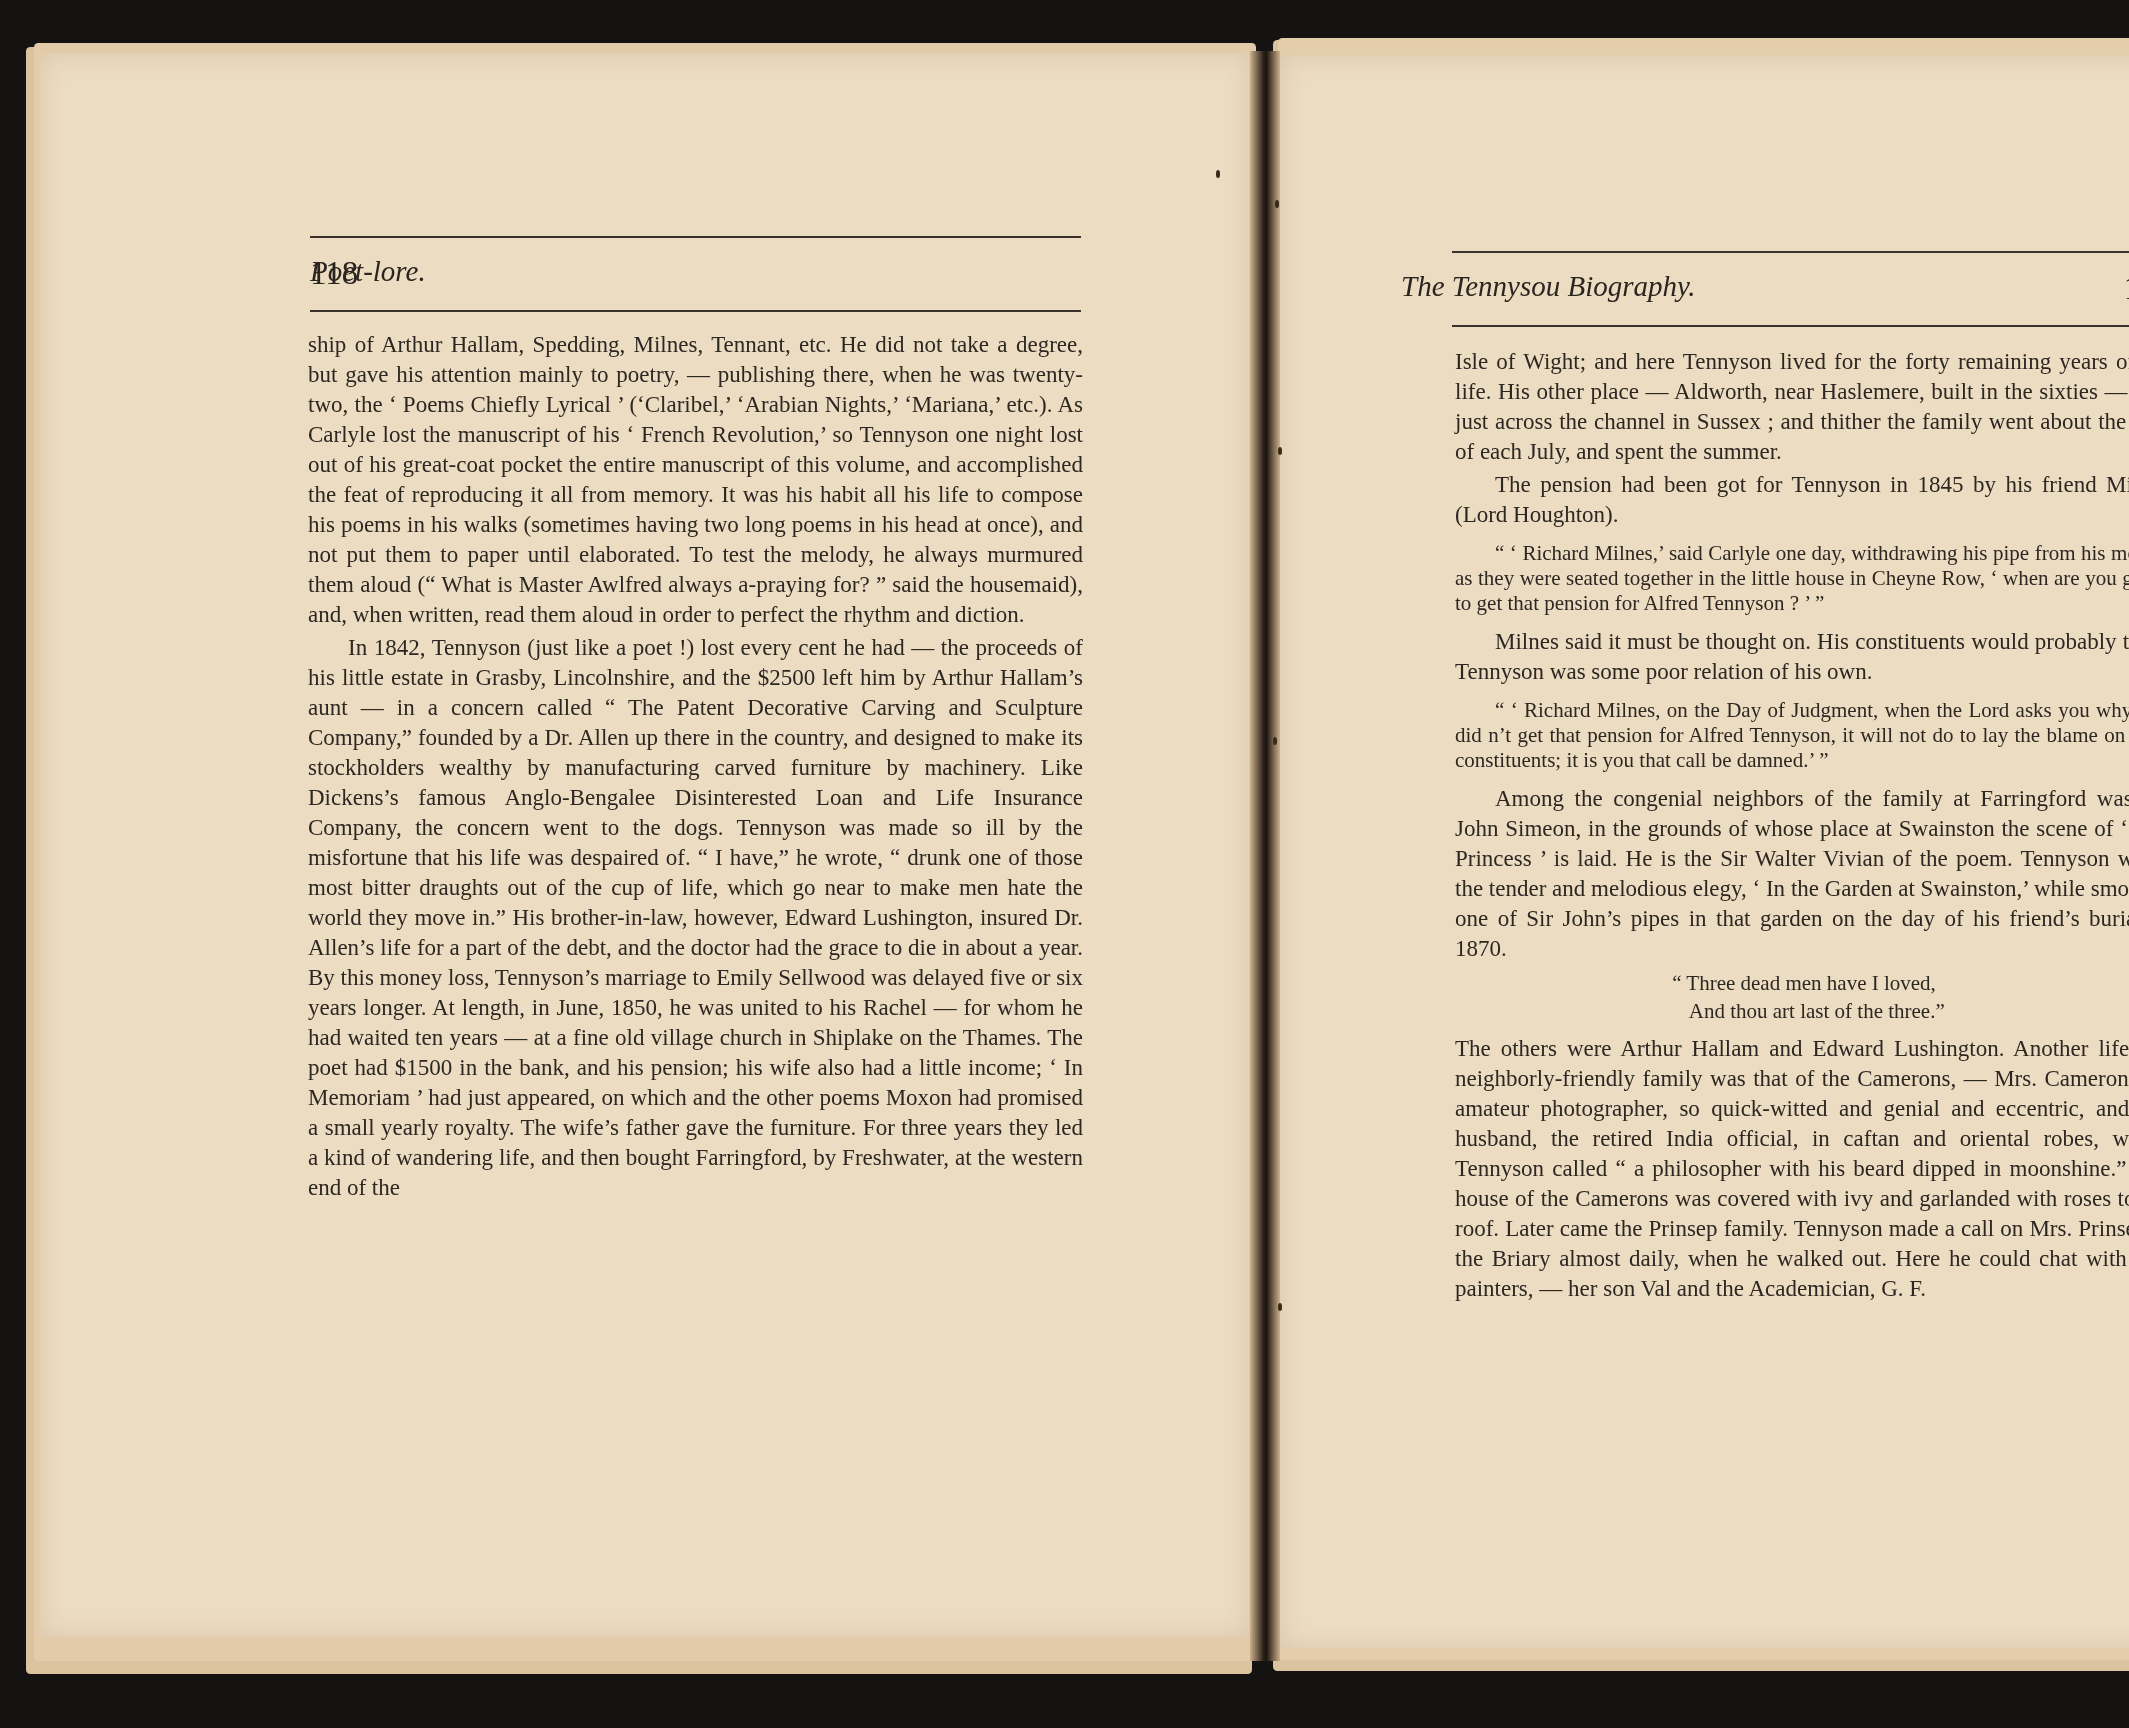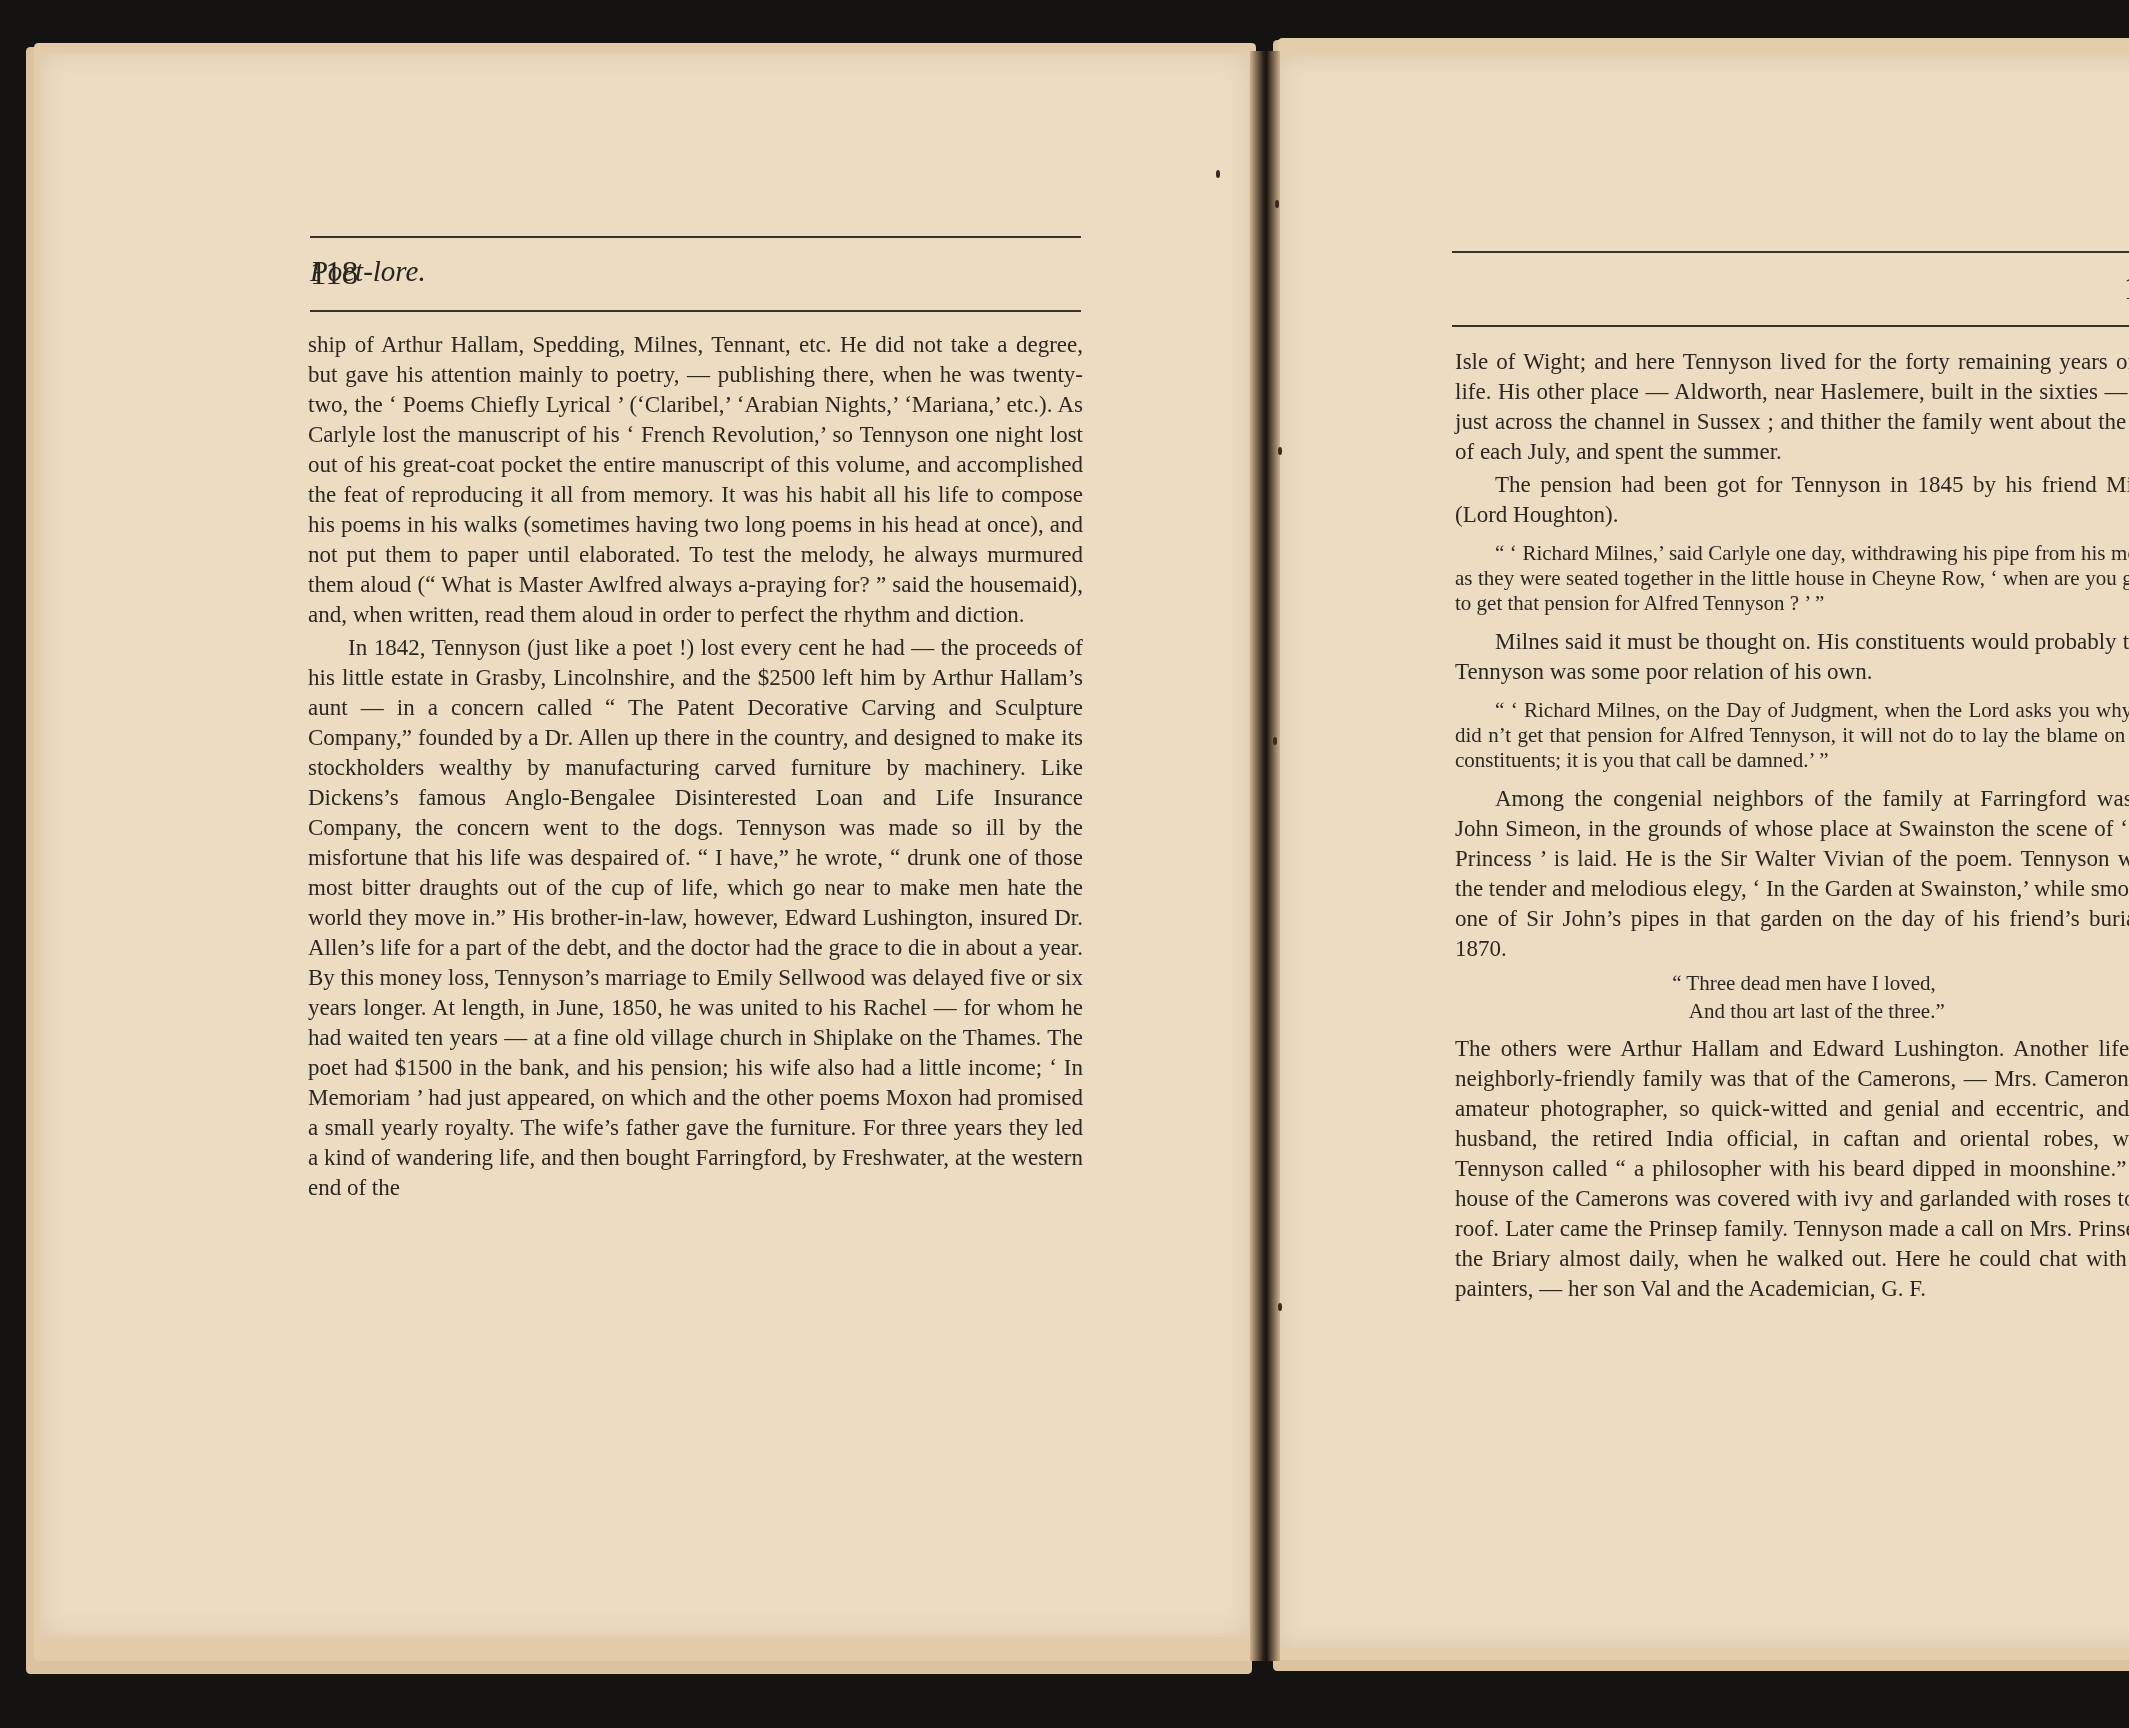--- a/index.html
+++ b/index.html
@@ -76,20 +76,21 @@
   <div class="body-text">
     <p>ship of Arthur Hallam, Spedding, Milnes, Tennant, etc. He did not take a degree, but gave his attention mainly to poetry, — publishing there, when he was twenty-two, the ‘ Poems Chiefly Lyrical ’ (‘Claribel,’ ‘Arabian Nights,’ ‘Mariana,’ etc.). As Carlyle lost the manuscript of his ‘ French Revolution,’ so Tennyson one night lost out of his great-coat pocket the entire manuscript of this volume, and accomplished the feat of reproducing it all from memory. It was his habit all his life to compose his poems in his walks (sometimes having two long poems in his head at once), and not put them to paper until elaborated. To test the melody, he always murmured them aloud (“ What is Master Awlfred always a-praying for? ” said the housemaid), and, when written, read them aloud in order to perfect the rhythm and diction.</p>
     <p class="indent gap">In 1842, Tennyson (just like a poet !) lost every cent he had — the proceeds of his little estate in Grasby, Lincolnshire, and the $2500 left him by Arthur Hallam’s aunt — in a concern called “ The Patent Decorative Carving and Sculpture Company,” founded by a Dr. Allen up there in the country, and designed to make its stockholders wealthy by manufacturing carved furniture by machinery. Like Dickens’s famous Anglo-Bengalee Disinterested Loan and Life Insurance Company, the concern went to the dogs. Tennyson was made so ill by the misfortune that his life was despaired of. “ I have,” he wrote, “ drunk one of those most bitter draughts out of the cup of life, which go near to make men hate the world they move in.” His brother-in-law, however, Edward Lushington, insured Dr. Allen’s life for a part of the debt, and the doctor had the grace to die in about a year. By this money loss, Tennyson’s marriage to Emily Sellwood was delayed five or six years longer. At length, in June, 1850, he was united to his Rachel — for whom he had waited ten years — at a fine old village church in Shiplake on the Thames. The poet had $1500 in the bank, and his pension; his wife also had a little income; ‘ In Memoriam ’ had just appeared, on which and the other poems Moxon had promised a small yearly royalty. The wife’s father gave the furniture. For three years they led a kind of wandering life, and then bought Farringford, by Freshwater, at the western end of the</p>
   </div>
 </div>
 
 <div class="gutter"></div>
 
 <div class="page page-right">
   <div class="running-head">
+    <span class="head-title">The Tennysou Biography.</span>
     <span class="folio">119</span>
   </div>
   <div class="body-text">
     <p>Isle of Wight; and here Tennyson lived for the forty remaining years of his life. His other place — Aldworth, near Haslemere, built in the sixties — was just across the channel in Sussex ; and thither the family went about the first of each July, and spent the summer.</p>
     <p class="indent gap">The pension had been got for Tennyson in 1845 by his friend Milnes (Lord Houghton).</p>
     <p class="quote">“ ‘ Richard Milnes,’ said Carlyle one day, withdrawing his pipe from his mouth, as they were seated together in the little house in Cheyne Row, ‘ when are you going to get that pension for Alfred Tennyson ? ’ ”</p>
     <p class="indent">Milnes said it must be thought on. His constituents would probably think Tennyson was some poor relation of his own.</p>
     <p class="quote"><span>“ ‘ Richard Milnes, on the Day of Judgment, when the Lord asks you why you did n’t get that pension for Alfred Tennyson, it will not do to lay the blame on your constituents; it is </span><span class="ital">you</span><span> that call be damned.’ ”</span></p>
     <p class="indent">Among the congenial neighbors of the family at Farringford was Sir John Simeon, in the grounds of whose place at Swainston the scene of ‘ The Princess ’ is laid. He is the Sir Walter Vivian of the poem. Tennyson wrote the tender and melodious elegy, ‘ In the Garden at Swainston,’ while smoking one of Sir John’s pipes in that garden on the day of his friend’s burial in 1870.</p>
     <div class="verse">

